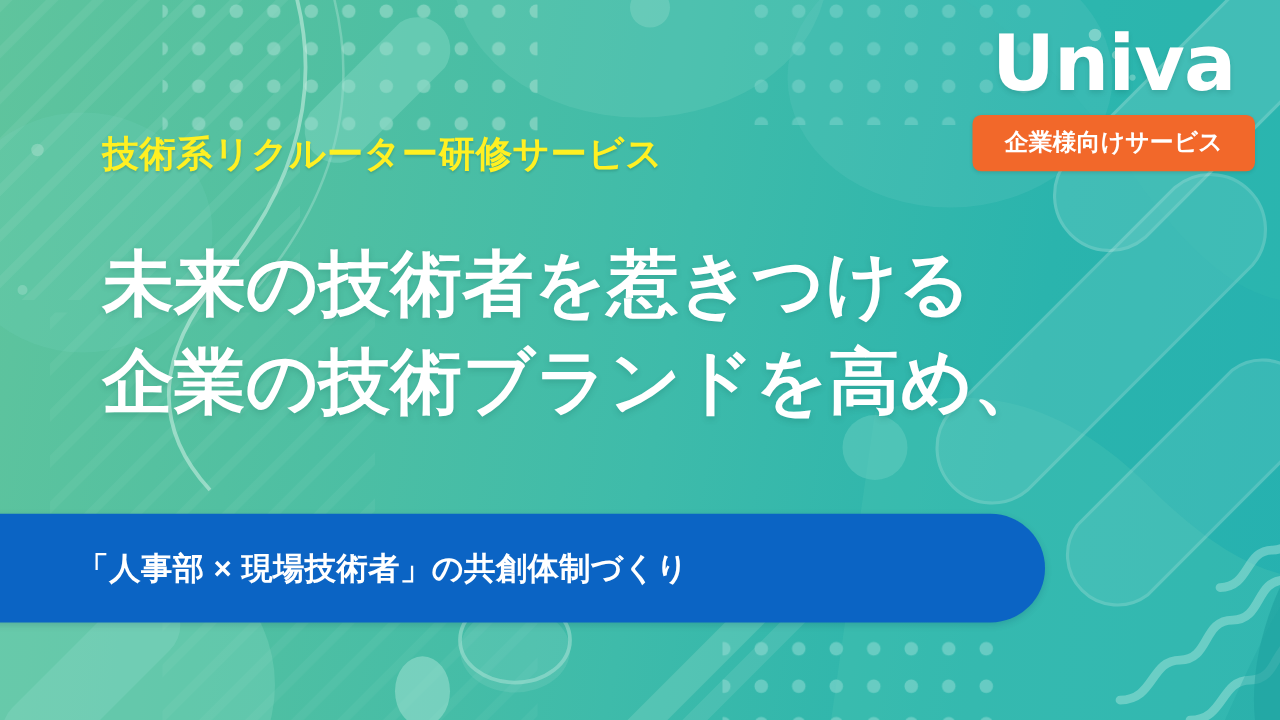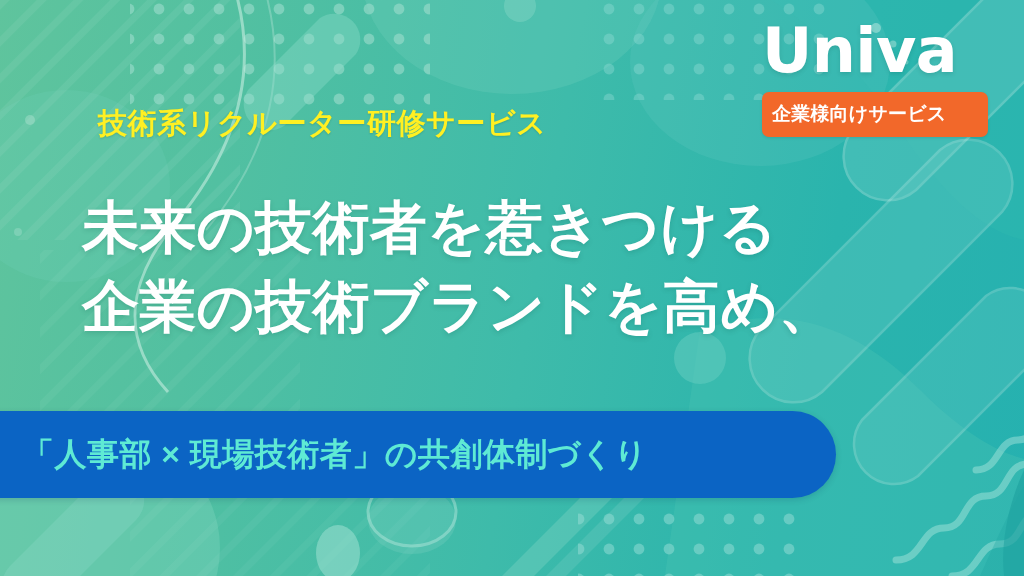--- a/index.html
+++ b/index.html
@@ -27,43 +27,43 @@
   .eyebrow {
     position: absolute;
     left: 82px;
     top: 104px;
     font-size: 29px;
     font-weight: 700;
     letter-spacing: 0.02em;
     color: #FFF022;
     white-space: nowrap;
     text-shadow: 0 1px 2px rgba(0,60,45,0.18);
-    margin-left: 16px;
   }
 
   .headline {
     position: absolute;
     left: 82px;
     top: 188px;
     color: #ffffff;
     font-size: 57px;
     font-weight: 700;
     line-height: 1.38;
     letter-spacing: 0.005em;
     white-space: nowrap;
     text-shadow: 0 2px 5px rgba(0,70,60,0.17);
   }
   .headline .ln { display: block; }
 
   
   .logo-block {
     position: absolute;
-    right: 36px;
+    right: 20px;
     top: 20px;
     width: 226px;
+    text-align: center;
   }
   .logo-word {
     font-size: 62px;
     font-weight: 700;
     color: #ffffff;
     letter-spacing: -0.01em;
     line-height: 1;
     font-family: "DejaVu Sans", "Liberation Sans", sans-serif;
     text-shadow: 0 2px 4px rgba(0,60,55,0.15);
     margin-bottom: 10px;
@@ -88,23 +88,23 @@
     top: 411px;
     width: 876px;
     height: 87px;
     background: #0B64C4;
     border-radius: 0 46px 46px 0;
     display: flex;
     align-items: center;
     box-shadow: 0 2px 6px rgba(0,40,80,0.16);
   }
   .banner-text {
-    margin-left: 62px;
-    color: #5eead4;
-    font-size: 32px;
+    margin-left: 102px;
+    color: #ffffff;
+    font-size: 25px;
     font-weight: 700;
     letter-spacing: 0.015em;
     white-space: nowrap;
   }
 </style>
 </head>
 <body>
 
 <div class="stage">
 

